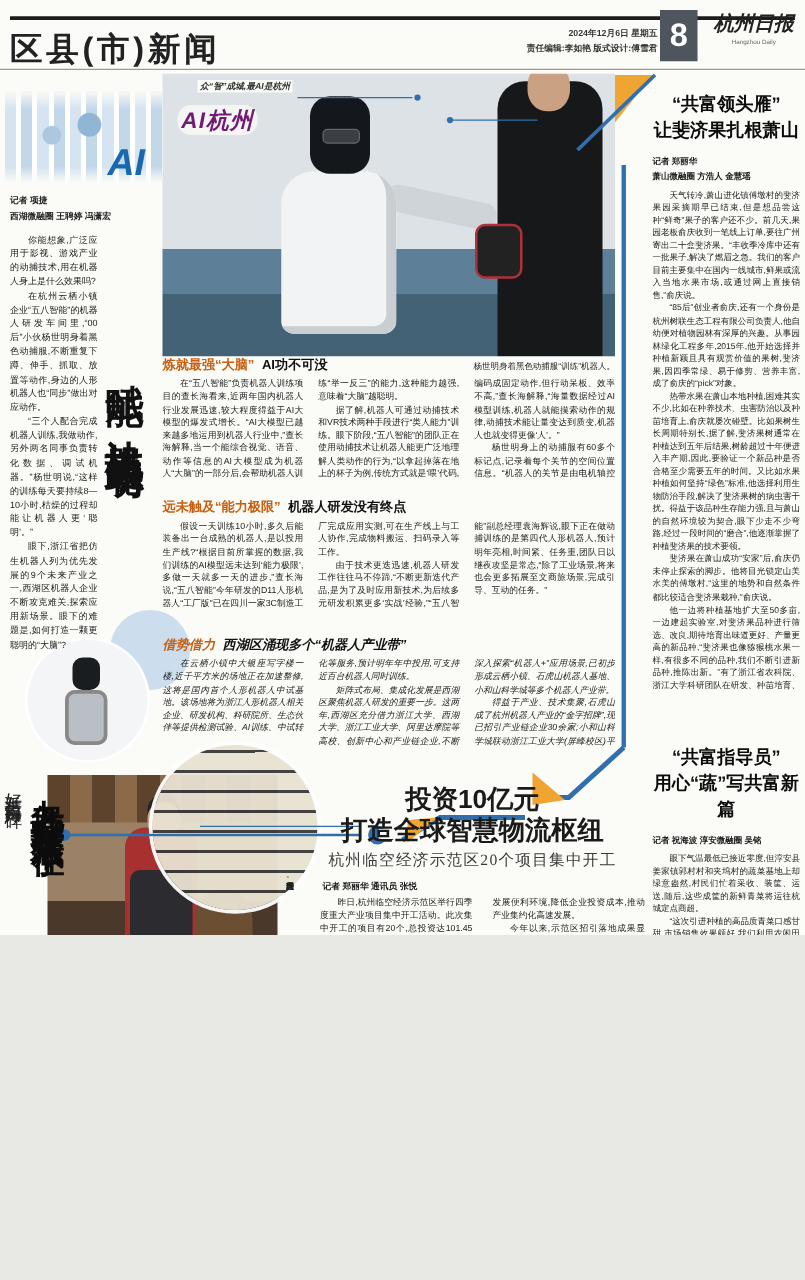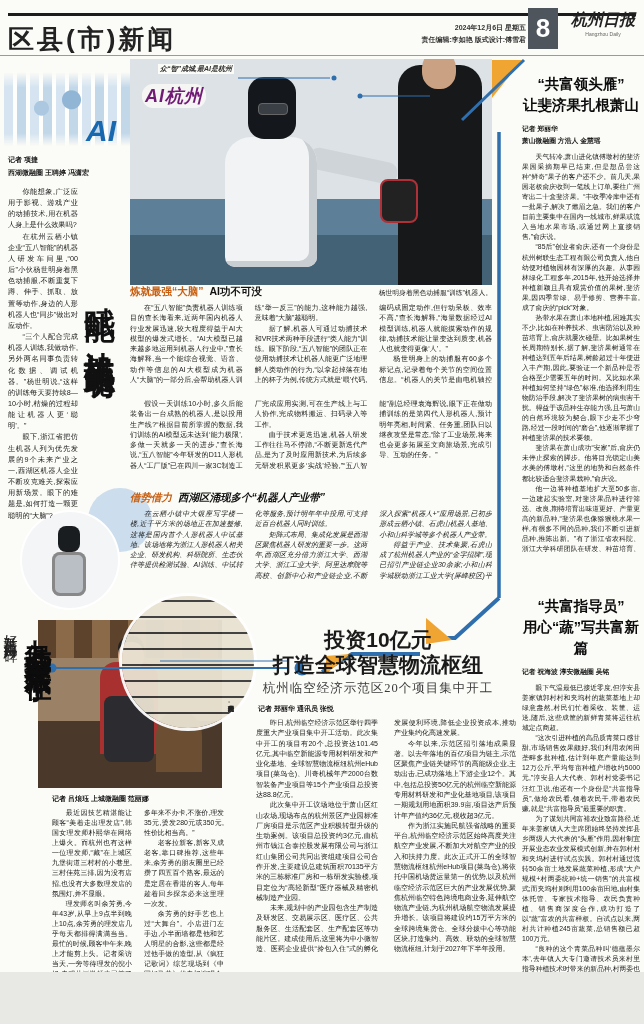--- a/index.html
+++ b/index.html
@@ -1,16 +1,16 @@
 <!DOCTYPE html>
 <html><head>
 <meta charset="utf-8">
 <style>
   html,body{margin:0;padding:0;background:#e8e8e4;}
-  .page{position:relative;width:644px;height:972px;margin:0 auto;background:#fbfbf7;overflow:hidden;
+  .page{position:relative;width:644px;height:748px;margin:0 auto;background:#fbfbf7;overflow:hidden;
         font-family:"Liberation Sans","DejaVu Sans",sans-serif;color:#1a1a1a;}
   
   .masthead-line{position:absolute;left:8px;top:13px;width:628px;height:3px;background:#1c1c1c;}
   .section-title{position:absolute;left:8px;top:22px;font-size:26px;font-weight:bold;letter-spacing:3px;color:#222;}
   .pub-info{position:absolute;right:118px;top:22px;width:180px;text-align:right;font-size:7px;line-height:1.7;color:#333;font-weight:bold;}
   .page-num{position:absolute;left:528px;top:8px;width:30px;height:41px;background:#4e555c;color:#fff;
             font-size:26px;font-weight:bold;display:flex;align-items:center;justify-content:center;}
   .paper-logo{position:absolute;left:566px;top:9px;width:74px;height:40px;text-align:center;}
   .paper-logo .cn{font-family:"Liberation Serif","DejaVu Serif",serif;font-size:16px;font-weight:bold;font-style:italic;color:#222;line-height:1.4;}
   .paper-logo .en{font-size:5px;color:#666;}
@@ -170,20 +170,23 @@
       <div class="sec-head">
         <span class="lead">炼就最强“大脑”</span><span>AI功不可没</span>
       </div>
       <div class="sec-body body">
           <p>在“五八智能”负责机器人训练项目的查长海看来,近两年国内机器人行业发展迅速,较大程度得益于AI大模型的爆发式增长。“AI大模型已越来越多地运用到机器人行业中,”查长海解释,当一个能综合视觉、语音、动作等信息的AI大模型成为机器人“大脑”的一部分后,会帮助机器人训练“举一反三”的能力,这种能力越强,意味着“大脑”越聪明。</p>
           <p>据了解,机器人可通过动捕技术和VR技术两种手段进行“类人能力”训练。眼下阶段,“五八智能”的团队正在使用动捕技术让机器人能更广泛地理解人类动作的行为,“以拿起掉落在地上的杯子为例,传统方式就是‘喂’代码,编码成固定动作,但行动呆板、效率不高,”查长海解释,“海量数据经过AI模型训练,机器人就能摸索动作的规律,动捕技术能让量变达到质变,机器人也就变得更像‘人’。”</p>
           <p>杨世明身上的动捕服有60多个标记点,记录着每个关节的空间位置信息。“机器人的关节是由电机轴控制的,我们需要把所有人的动作数据换算成关节自由度和运动角度,来指导机器人行动,”查长海说,通过反馈的数据,不断优化机器人的动作协调性。</p>
         </div>
     </div>
     <div class="sec2">
+      <div class="sec-head">
+        <span class="lead">远未触及“能力极限”</span><span>机器人研发没有终点</span>
+      </div>
       <div class="sec-body body">
           <p>假设一天训练10小时,多久后能装备出一台成熟的机器人,是以投用生产线?“根据目前所掌握的数据,我们训练的AI模型远未达到‘能力极限’,多做一天就多一天的进步,”查长海说,“五八智能”今年研发的D11人形机器人“工厂版”已在四川一家3C制造工厂完成应用实测,可在生产线上与工人协作,完成物料搬运、扫码录入等工作。</p>
           <p>由于技术更迭迅速,机器人研发工作往往马不停蹄,“不断更新迭代产品,是为了及时应用新技术,为后续多元研发积累更多‘实战’经验,”“五八智能”副总经理袁海辉说,眼下正在做动捕训练的是第四代人形机器人,预计明年亮相,时间紧、任务重,团队日以继夜攻坚是常态,“除了工业场景,将来也会更多拓展至文商旅场景,完成引导、互动的任务。”</p>
         </div>
     </div>
     <div class="sec3">
       <div class="sec-head">
         <span class="lead">借势借力</span><span>西湖区涌现多个“机器人产业带”</span>
       </div>
       <div class="sec-body body">

